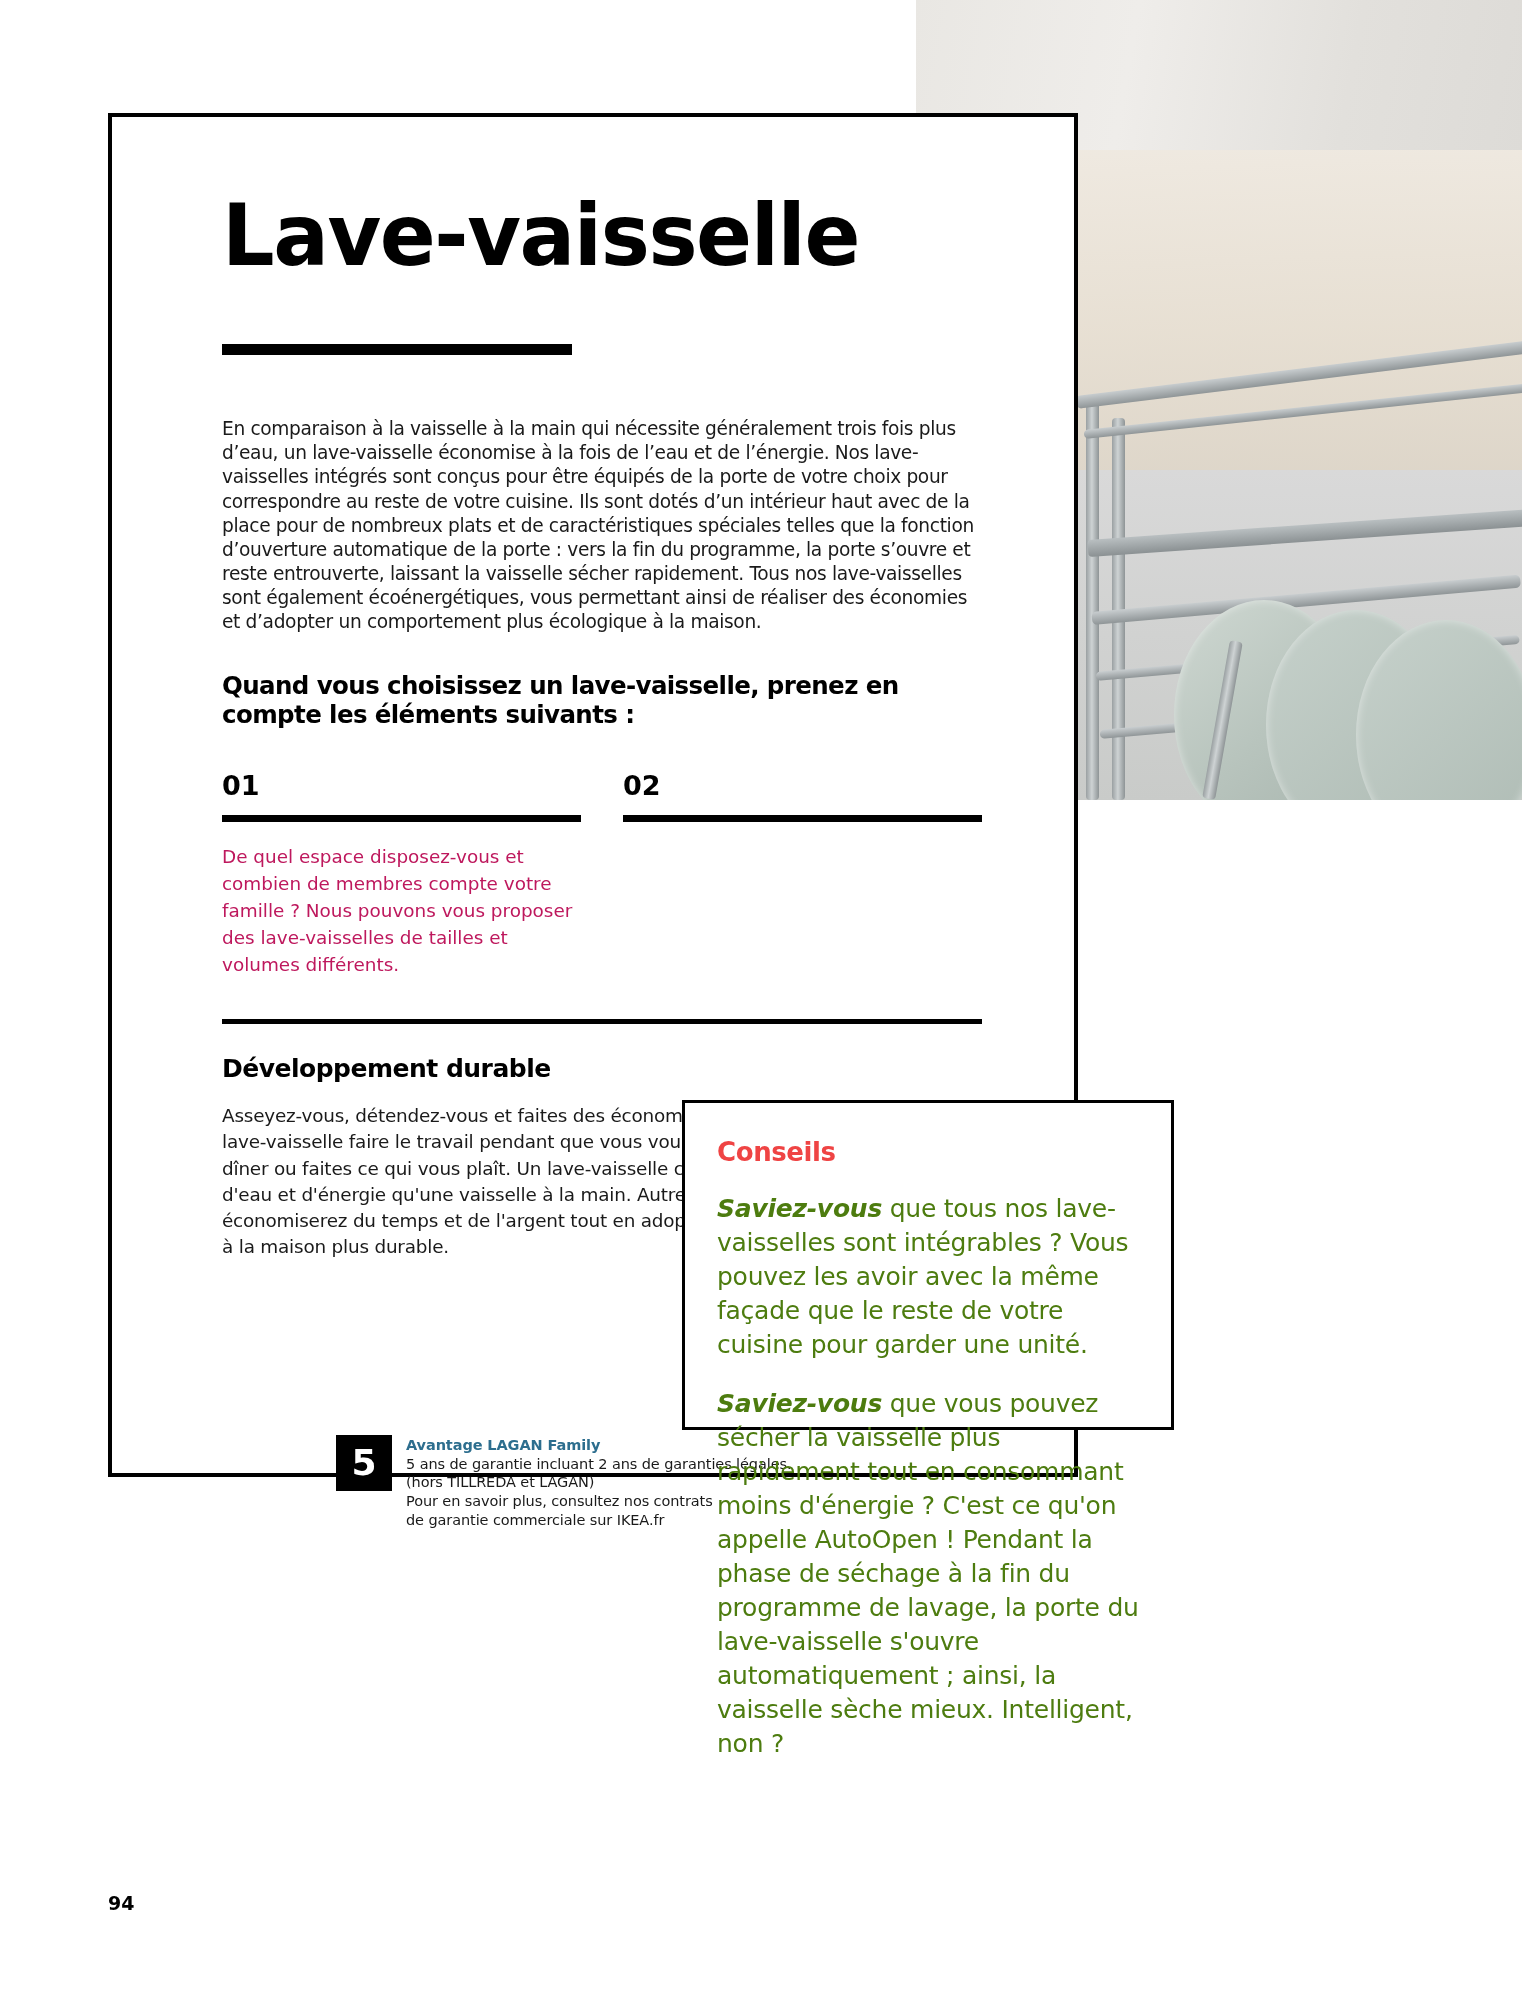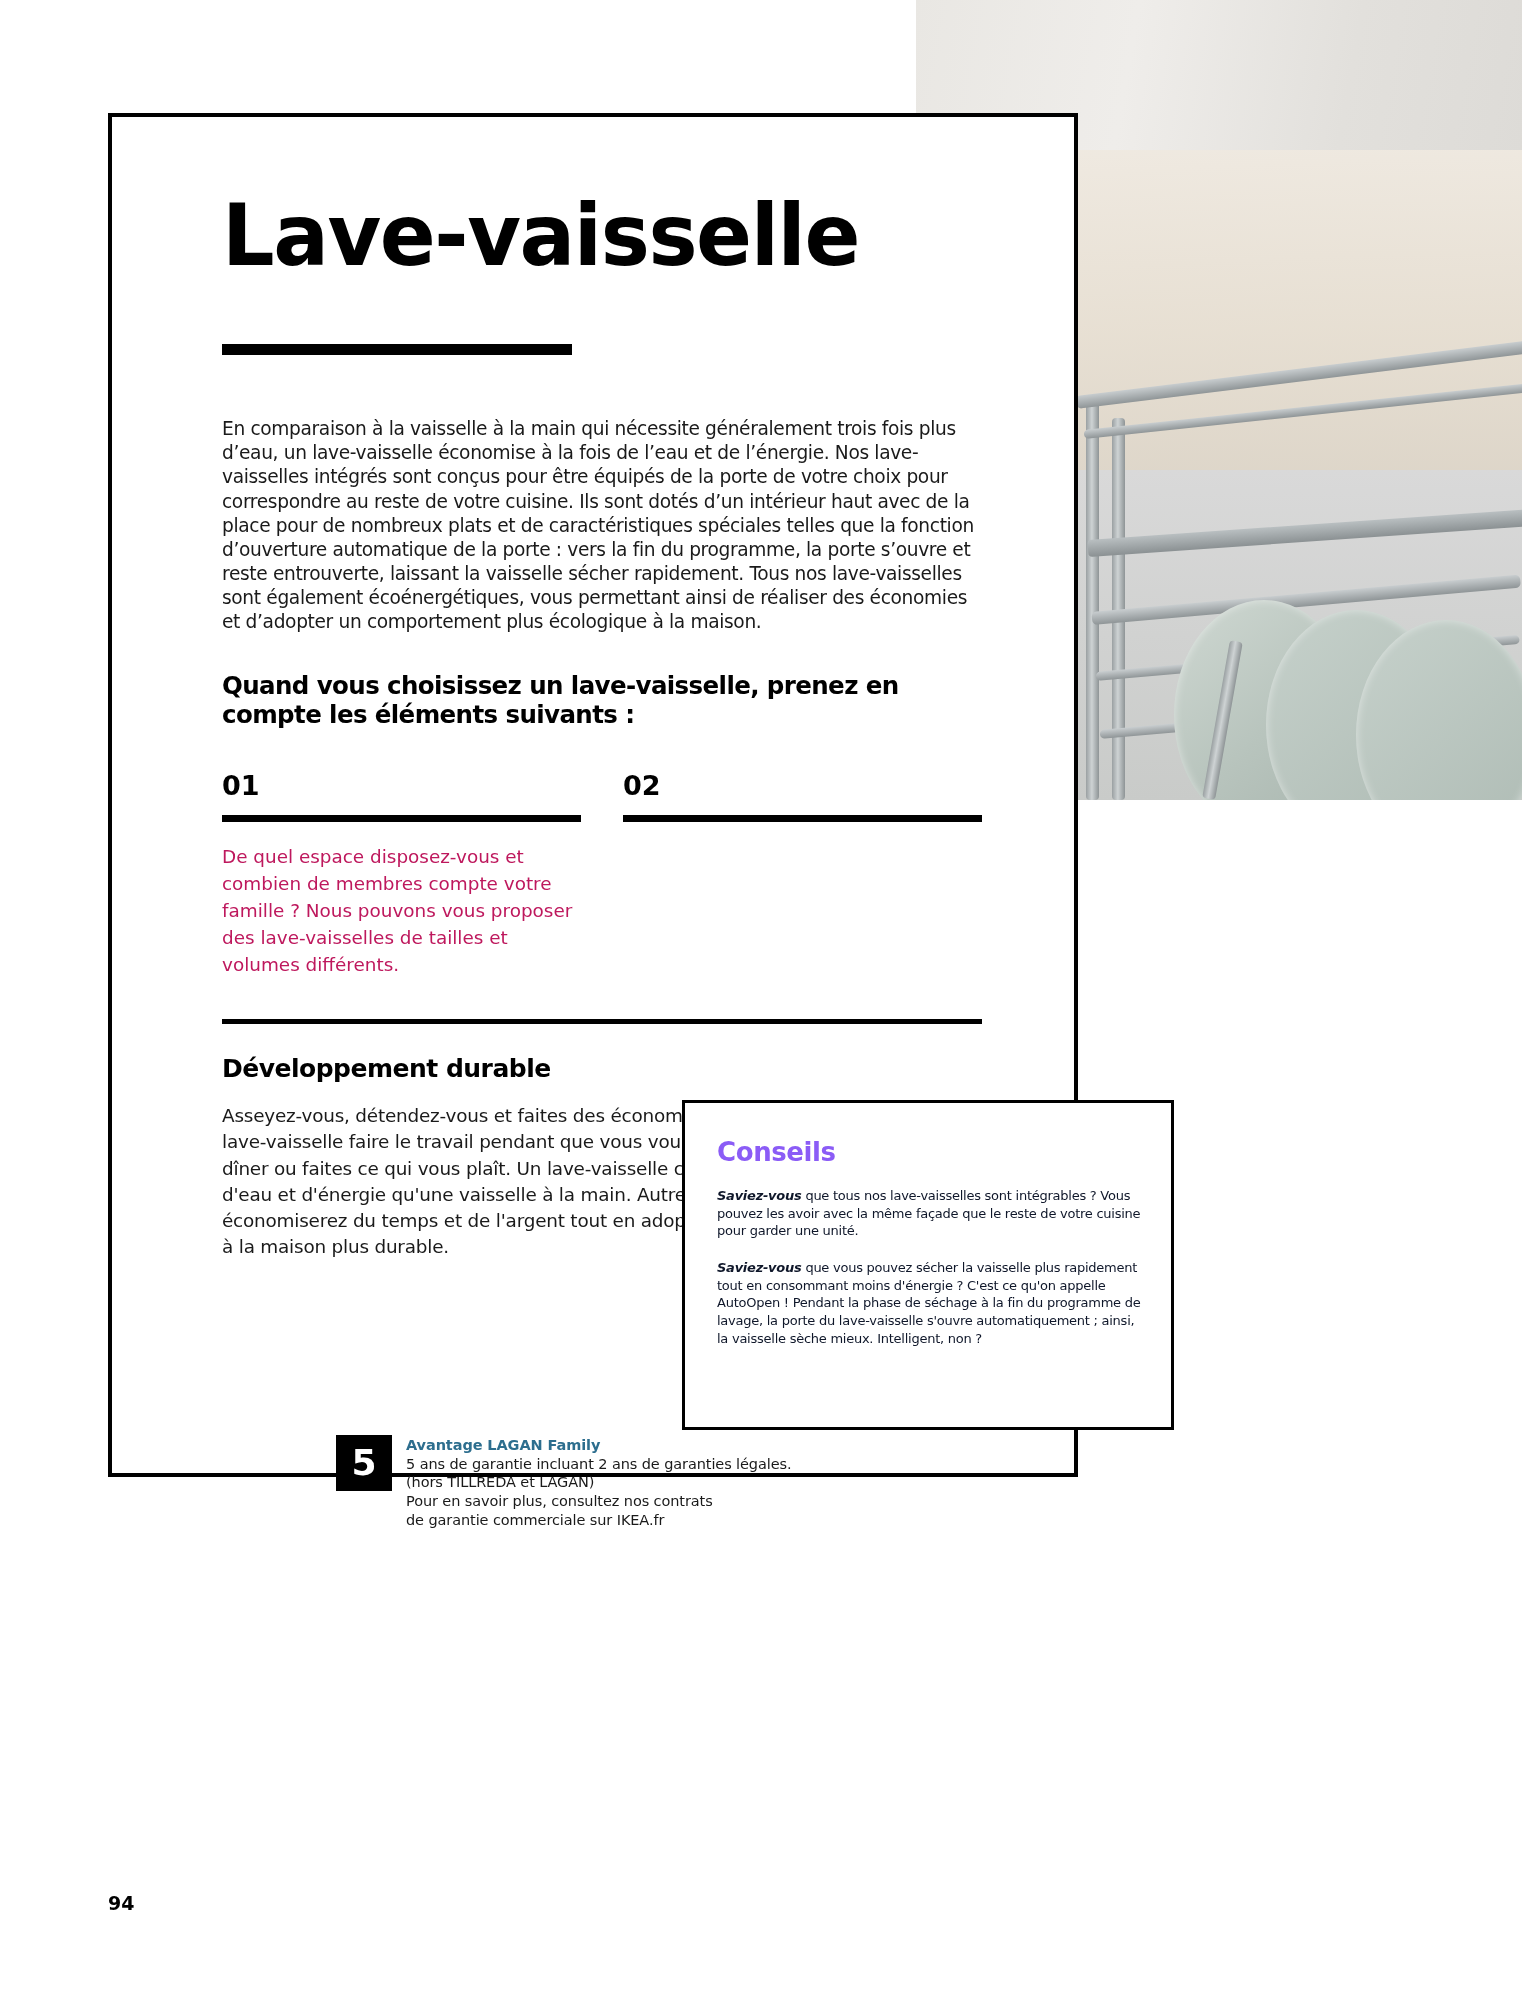--- a/index.html
+++ b/index.html
@@ -234,27 +234,27 @@
     height: 330px;
     border: 3px solid #000;
     background: #fff;
     box-sizing: border-box;
     padding: 34px 30px 20px 32px;
   }
   .conseils-title {
     font-weight: 700;
     font-size: 26px;
     letter-spacing: -0.4px;
-    color: #8b5cf6;
+    color: #ef4444;
     margin-bottom: 20px;
   }
   .conseils-p {
-    font-size: 13px;
+    font-size: 25px;
     line-height: 1.36;
-    color: #0f172a;
+    color: #4d7c0f;
     letter-spacing: -0.25px;
     margin-bottom: 19px;
   }
   .conseils-p:last-child { margin-bottom: 0; }
   .lead { font-weight: 700; font-style: italic; }
 
   
   #pagenum {
     position: absolute;
     left: 108px;

